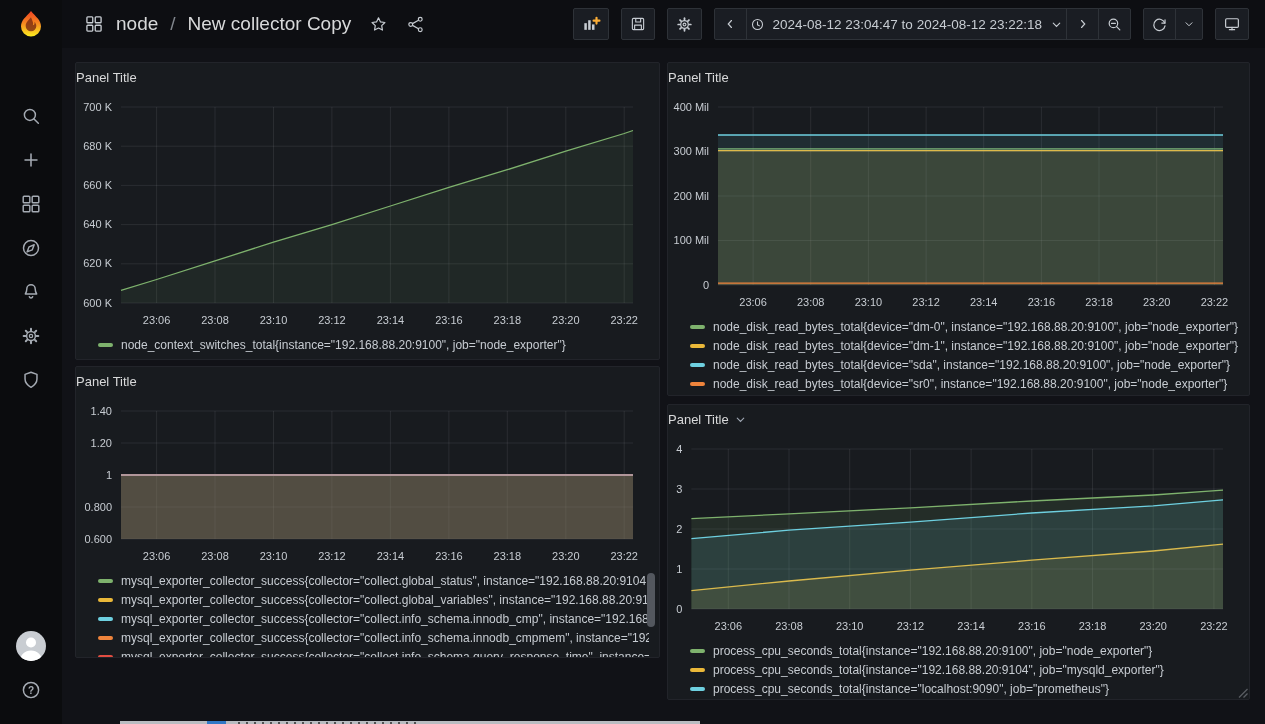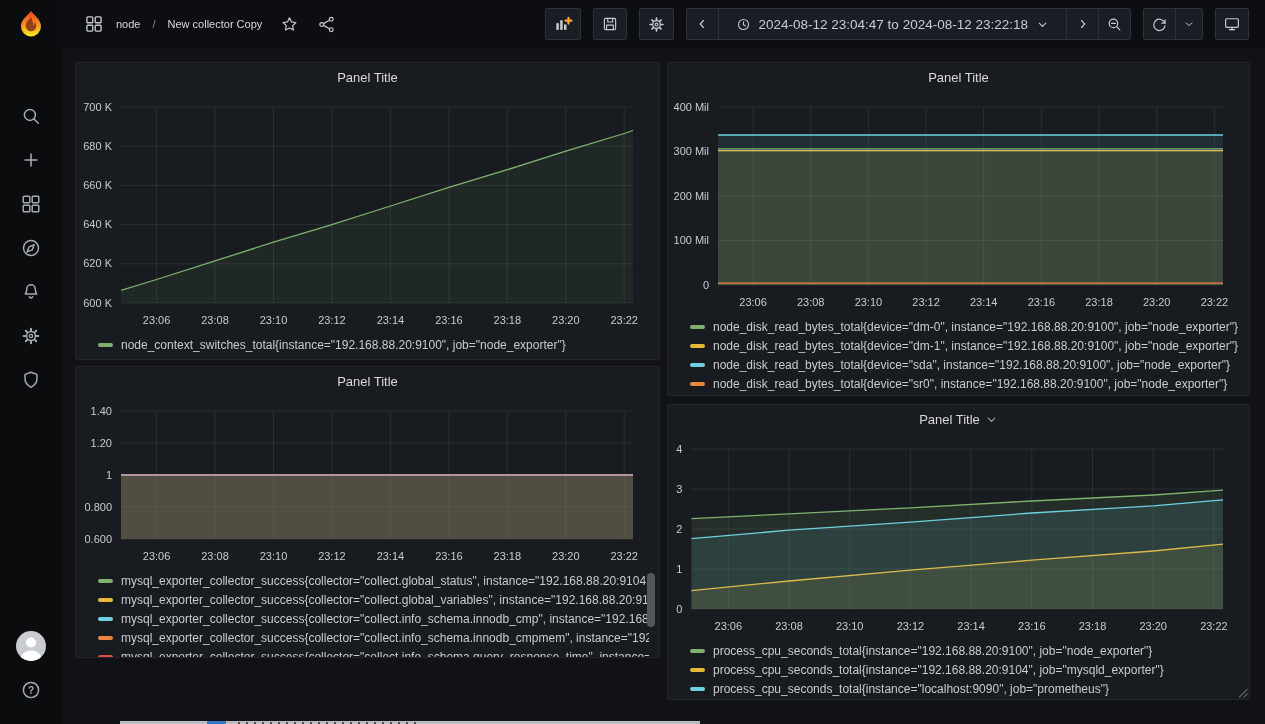--- a/index.html
+++ b/index.html
@@ -8,38 +8,38 @@
 
 .sidebar{position:absolute;left:0;top:0;bottom:0;width:62px;background:#0b0c0e;display:flex;flex-direction:column;align-items:center;z-index:6}
 .logo{width:62px;height:48px;display:flex;align-items:center;justify-content:center;cursor:pointer}
 .nav{margin-top:46px;display:flex;flex-direction:column;align-items:center}
 .nav-item,.bottom-item{width:62px;height:44px;display:flex;align-items:center;justify-content:center;cursor:pointer}
 .sidebar .spacer{flex:1}
 .avatar{width:30px;height:30px;border-radius:50%;background:#c9cdd2;overflow:hidden}
 .bottom-pad{height:12px}
 
 .header{position:absolute;left:62px;top:0;right:0;height:48px;background:#0d0e12;display:flex;align-items:center;padding:0 16px 0 22px;z-index:5}
-.crumbs{display:flex;align-items:center;gap:12px;color:#d8d9da;font-size:11px}
+.crumbs{display:flex;align-items:center;gap:12px;color:#d8d9da;font-size:19px}
 .crumb-sep{color:#81868d}
 .crumb-link{cursor:pointer}
 .icon-btn{background:none;border:none;display:flex;align-items:center;cursor:pointer;padding:0;margin-left:6px}
 .toolbar{margin-left:auto;display:flex;align-items:center;gap:12px}
 .tb-btn{height:32px;min-width:33px;background:#1a1d23;border:1px solid #2e3238;border-radius:2px;display:flex;align-items:center;justify-content:center;color:#c7ccd2;cursor:pointer;padding:0 7px;font-family:"Liberation Sans",sans-serif}
 .btn-group{display:flex}
 .btn-group .tb-btn{border-radius:0;margin-left:-1px}
 .btn-group .tb-btn:first-child{border-radius:2px 0 0 2px;margin-left:0}
 .btn-group .tb-btn:last-child{border-radius:0 2px 2px 0}
-.time-btn{gap:8px;font-size:13.5px;white-space:nowrap;padding:0 17px}
+.time-btn{gap:8px;font-size:13.5px;white-space:nowrap;padding:0 3px}
 
 .dash{position:absolute;left:62px;top:48px;right:0;bottom:0;padding:14px 15px 0 13px;display:flex;gap:7px}
 .col{display:flex;flex-direction:column}
 .col.left{width:585px;gap:6px;flex:none}
 .col.right{flex:1;gap:8px}
 .panel{background:#181b1f;border:1px solid #22242a;border-radius:2px;display:flex;flex-direction:column;position:relative}
-.panel-header{height:28px;display:flex;align-items:center;justify-content:center;gap:5px;font-size:13px;font-weight:500;color:#d8d9da;cursor:pointer;flex:none}
+.panel-header{height:28px;display:flex;align-items:center;justify-content:flex-start;gap:5px;font-size:13px;font-weight:500;color:#d8d9da;cursor:pointer;flex:none}
 .chart-wrap{flex:1;position:relative}
 .chart-wrap svg{position:absolute;inset:0;width:100%;height:100%}
 svg text.tick{fill:#c7ccd2;font-size:11px;font-family:"Liberation Sans",sans-serif}
 .legend{flex:none;overflow:hidden;padding:2px 10px 0 22px;position:relative}
 .legend-row{display:flex;align-items:center;height:19px;cursor:pointer}
 .swatch{width:15px;height:4px;border-radius:2px;margin-right:8px;flex:none}
 .legend-label{font-size:12px;color:#c7ccd2;white-space:nowrap;overflow:hidden}
 .legend-thumb{position:absolute;right:4px;top:4px;width:8px;height:54px;border-radius:4px;background:#53575e;cursor:pointer}
 .resize-handle{position:absolute;right:1px;bottom:1px;width:11px;height:11px;cursor:nwse-resize}
 

